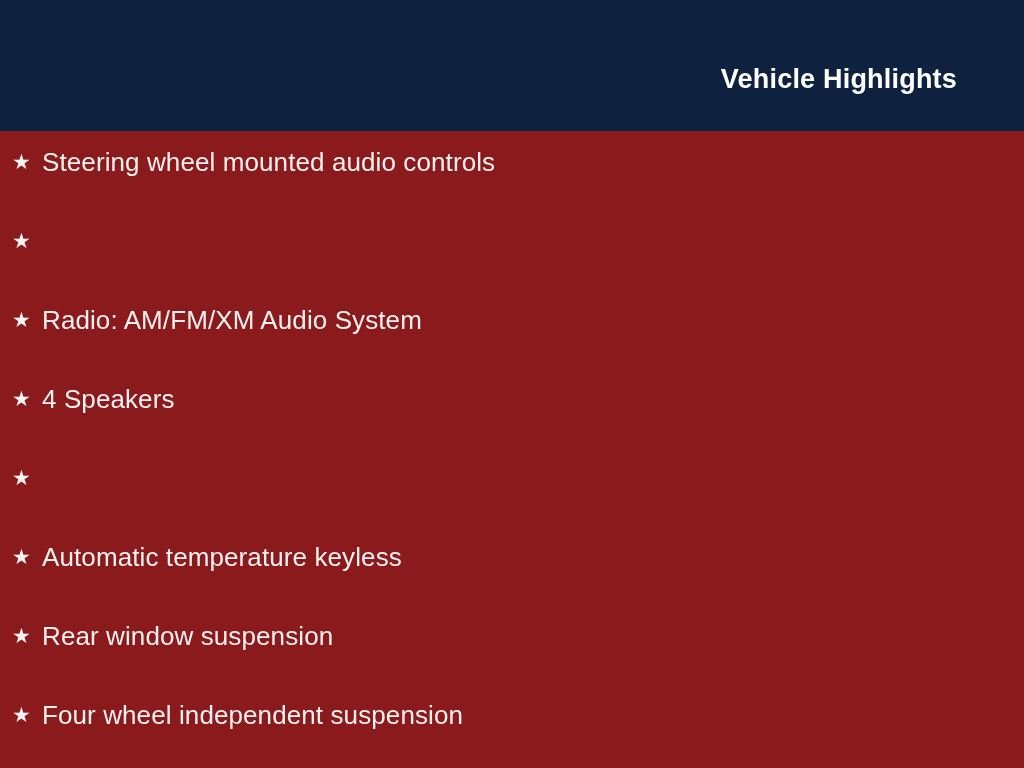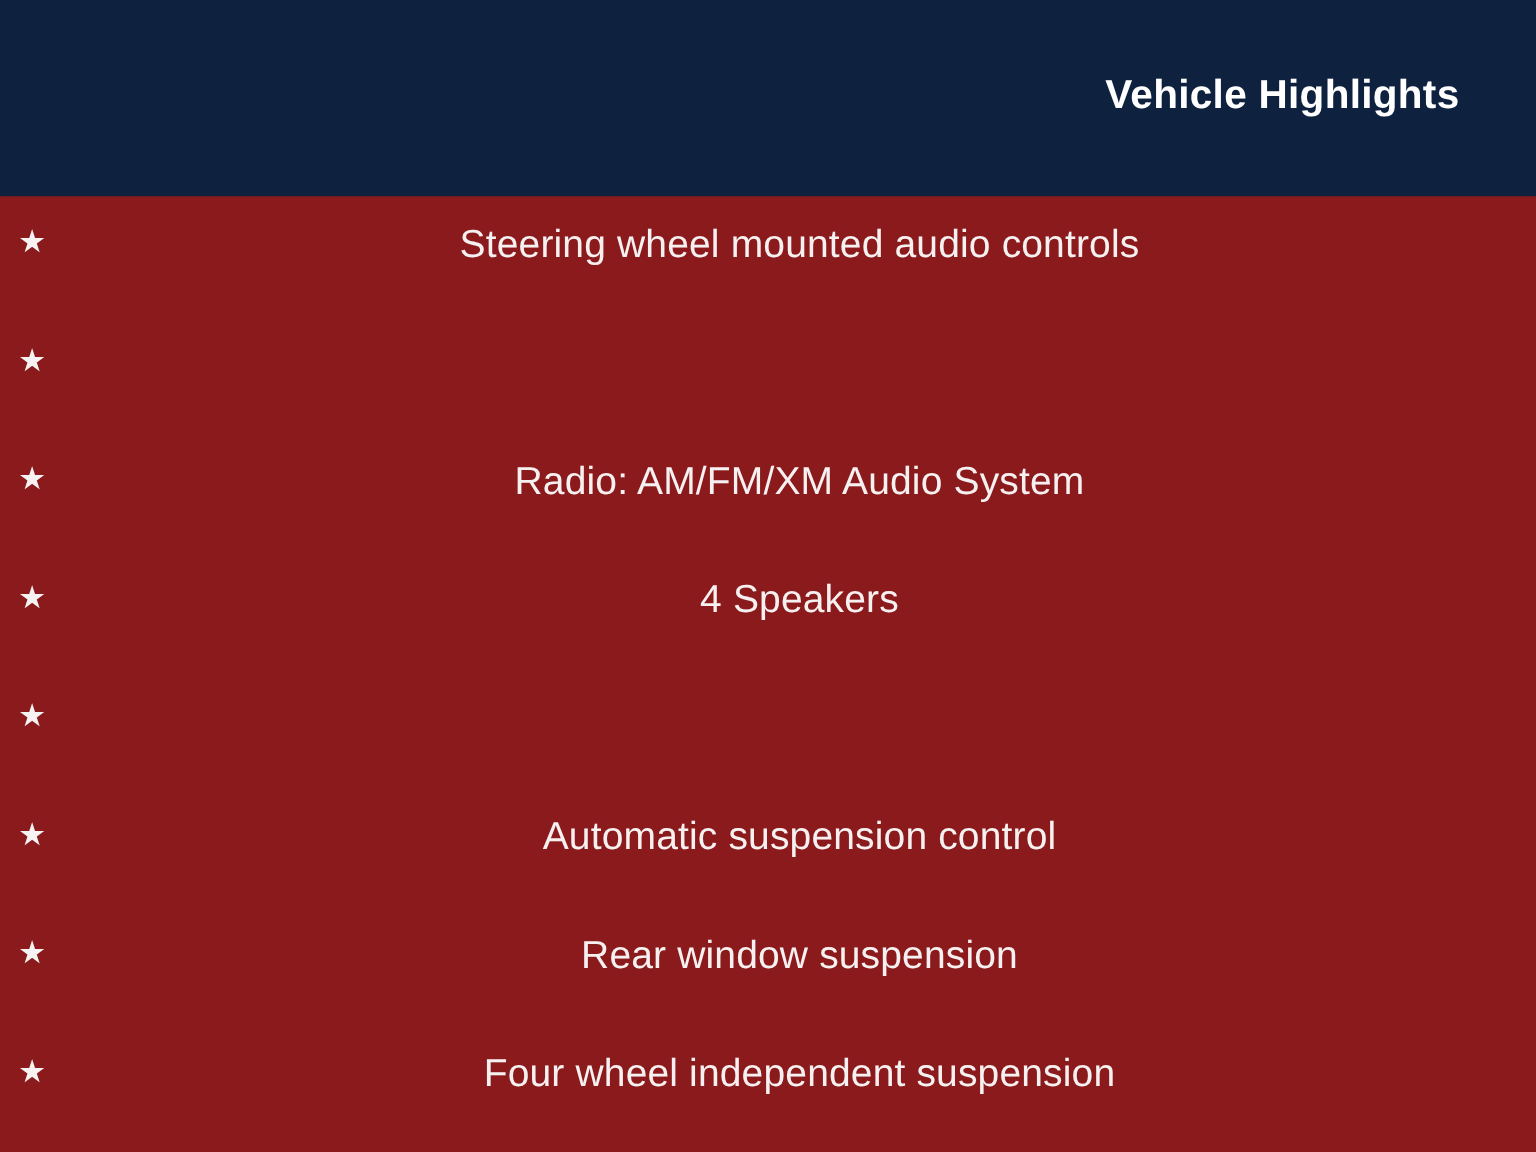--- a/index.html
+++ b/index.html
@@ -30,21 +30,21 @@
     width: 1024px;
     height: 131px;
     background: #0e2240;
     box-sizing: border-box;
   }
 
   #slide-title {
     position: absolute;
     right: 51px;
     top: 47px;
-    margin: 0;
+    margin: 16px;
     font-size: 27px;
     font-weight: bold;
     letter-spacing: 0.2px;
     color: #ffffff;
     text-align: right;
     white-space: nowrap;
     line-height: 32px;
   }
 
   
@@ -86,21 +86,20 @@
     user-select: none;
   }
 
   .highlight-text {
     flex: 1 1 auto;
     font-size: 26px;
     line-height: 34px;
     color: #f6f1f0;
     letter-spacing: 0.1px;
     white-space: nowrap;
-    text-align: center;
   }
 </style>
 </head>
 <body>
 
 <div id="slide">
 
   <div id="slide-header">
     <div id="slide-title">Vehicle Highlights</div>
   </div>
@@ -120,21 +119,21 @@
         </li>
         <li class="highlight-item">
           <span class="bullet-star">★</span>
           <span class="highlight-text">4 Speakers</span>
         </li>
         <li class="highlight-item">
           <span class="bullet-star">★</span>
         </li>
         <li class="highlight-item">
           <span class="bullet-star">★</span>
-          <span class="highlight-text">Automatic suspension control</span>
+          <span class="highlight-text">Automatic temperature keyless</span>
         </li>
         <li class="highlight-item">
           <span class="bullet-star">★</span>
           <span class="highlight-text">Rear window suspension</span>
         </li>
         <li class="highlight-item">
           <span class="bullet-star">★</span>
           <span class="highlight-text">Four wheel independent suspension</span>
         </li>
       </ul>

